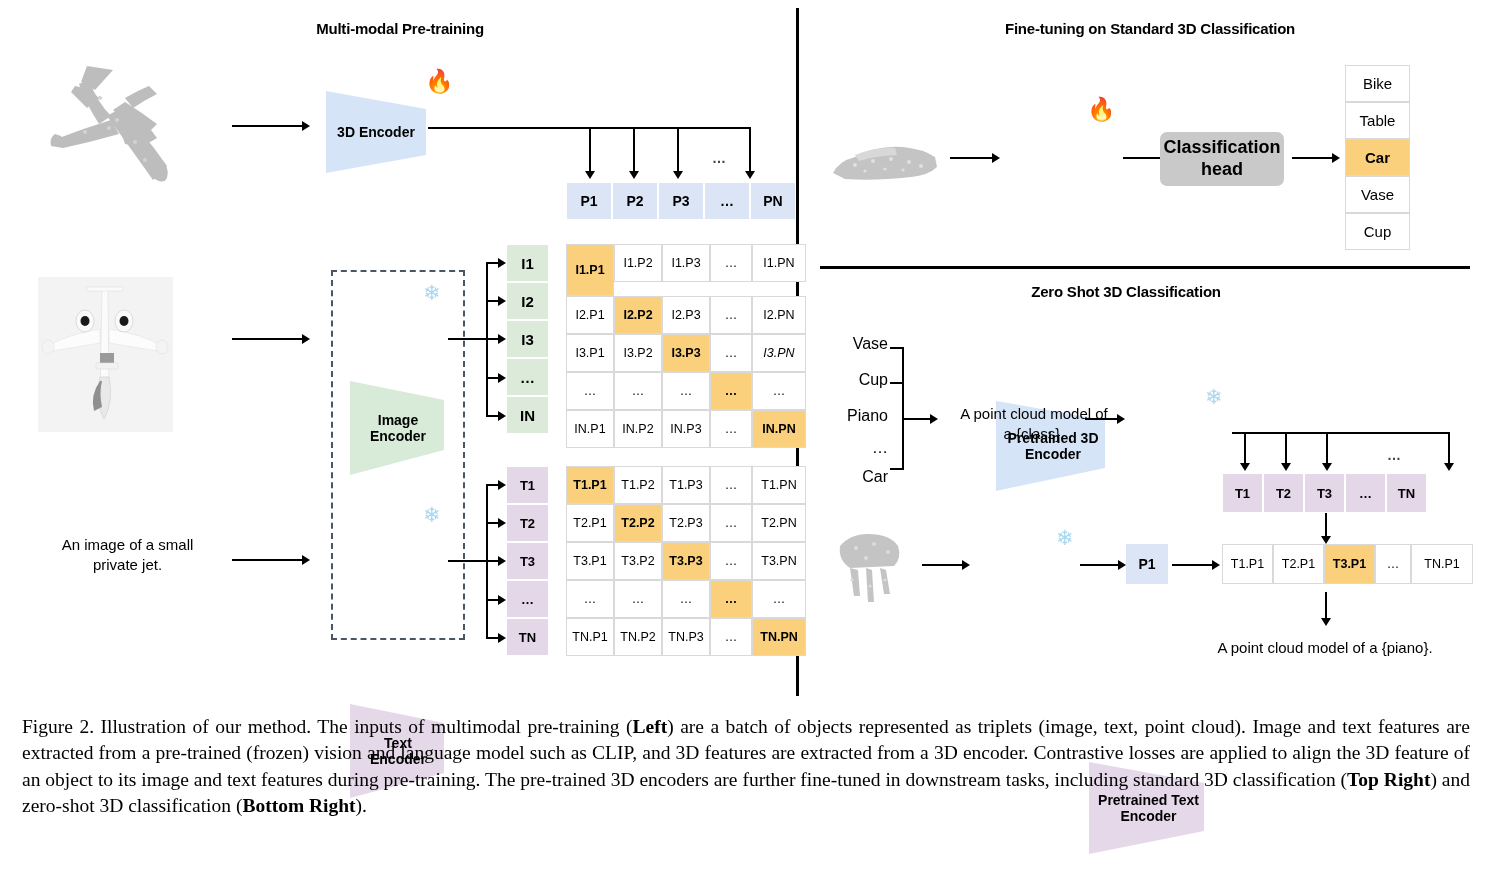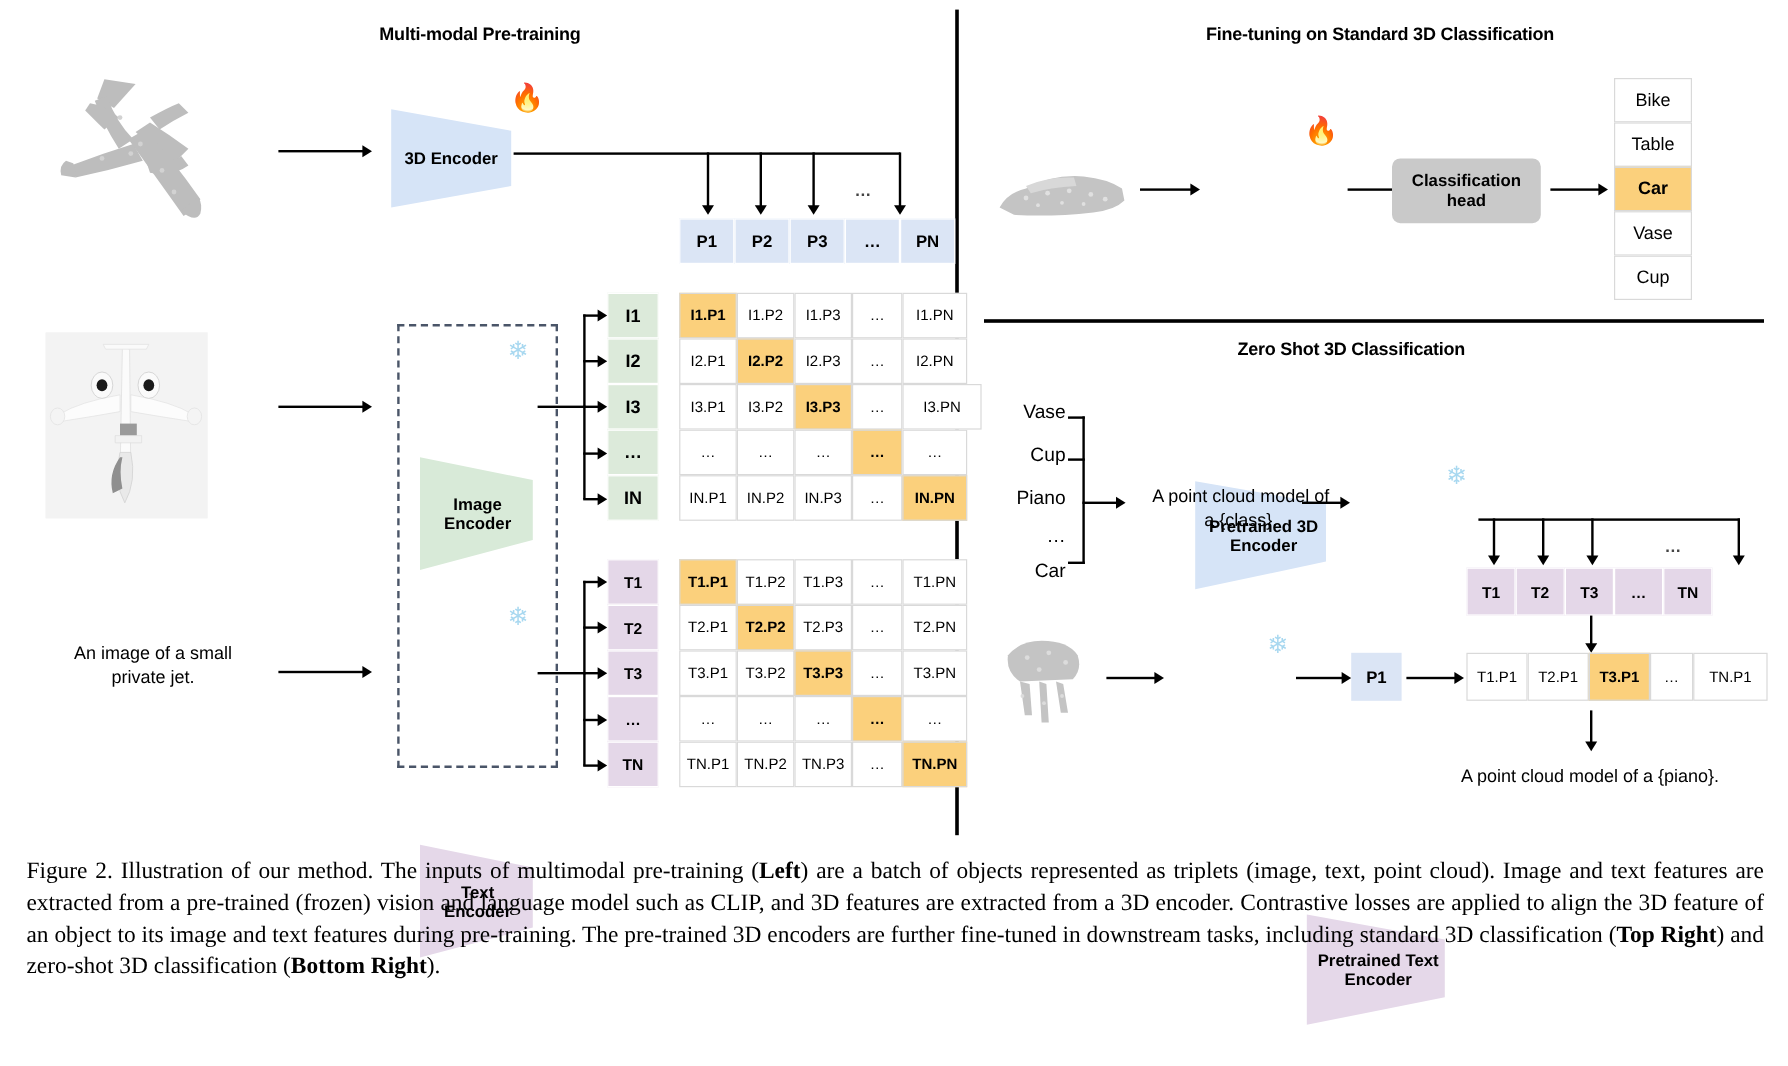--- a/index.html
+++ b/index.html
@@ -34,21 +34,21 @@
   .ibox{background:#dceada;border:1px solid #fff;display:flex;align-items:center;justify-content:center;
         font-weight:bold;font-size:15px;box-sizing:border-box;}
   .tbox{background:#e4d7e8;border:1px solid #fff;display:flex;align-items:center;justify-content:center;
         font-weight:bold;font-size:13px;box-sizing:border-box;}
   .classbox{border:1px solid #d9d9d9;display:flex;align-items:center;justify-content:center;
         font-size:15px;background:#fff;box-sizing:border-box;}
   .classbox.hl{background:#fbd07c;font-weight:bold;}
   .dashbox{position:absolute;border:2px dashed #4a5568;box-sizing:border-box;}
   .plain{position:absolute;font-size:15px;line-height:1.3;text-align:center;}
   .grayhead{position:absolute;background:#c9c9c9;border-radius:7px;display:flex;
-        align-items:center;justify-content:center;font-weight:bold;font-size:14px;
+        align-items:center;justify-content:center;font-weight:bold;font-size:18px;
         text-align:center;line-height:1.2;}
   .flame,.snow{position:absolute;font-size:23px;line-height:1;}
   .snow{color:#a8d8f0;font-size:21px;}
   .dots{position:absolute;font-size:14px;font-weight:bold;letter-spacing:1px;}
 
   
   #cap{position:absolute;left:22px;top:714px;width:1448px;
        font-family:"Liberation Serif",serif;font-size:19.5px;line-height:1.355;
        text-align:justify;color:#000;}
   #cap b{font-weight:bold;}
@@ -197,39 +197,39 @@
   <div style="position:absolute;left:506px;top:244px;">
     <div class="ibox" style="width:43px;height:38px;">I1</div>
     <div class="ibox" style="width:43px;height:38px;">I2</div>
     <div class="ibox" style="width:43px;height:38px;">I3</div>
     <div class="ibox" style="width:43px;height:38px;">…</div>
     <div class="ibox" style="width:43px;height:38px;">IN</div>
   </div>
 
   <div id="imgmat" style="position:absolute;left:566px;top:244px;">
       <div style="display: flex;">
-        <div class="cell hl" style="width: 48px; height: 38px;">I1.P1</div>
+        <div class="cell hl" style="width: 48px; height: 52px;">I1.P1</div>
         <div class="cell" style="width: 48px; height: 38px;">I1.P2</div>
         <div class="cell" style="width: 48px; height: 38px;">I1.P3</div>
         <div class="cell" style="width: 42px; height: 38px;">…</div>
         <div class="cell" style="width: 54px; height: 38px;">I1.PN</div>
       </div>
       <div style="display: flex;">
         <div class="cell" style="width: 48px; height: 38px;">I2.P1</div>
         <div class="cell hl" style="width: 48px; height: 38px;">I2.P2</div>
         <div class="cell" style="width: 48px; height: 38px;">I2.P3</div>
         <div class="cell" style="width: 42px; height: 38px;">…</div>
         <div class="cell" style="width: 54px; height: 38px;">I2.PN</div>
       </div>
       <div style="display: flex;">
         <div class="cell" style="width: 48px; height: 38px;">I3.P1</div>
         <div class="cell" style="width: 48px; height: 38px;">I3.P2</div>
         <div class="cell hl" style="width: 48px; height: 38px;">I3.P3</div>
         <div class="cell" style="width: 42px; height: 38px;">…</div>
-        <div class="cell" style="width: 66px; height: 38px;">I3.PN</div>
+        <div class="cell" style="width: 54px; height: 38px; font-style: italic;">I3.PN</div>
       </div>
       <div style="display: flex;">
         <div class="cell" style="width: 48px; height: 38px;">…</div>
         <div class="cell" style="width: 48px; height: 38px;">…</div>
         <div class="cell" style="width: 48px; height: 38px;">…</div>
         <div class="cell hl" style="width: 42px; height: 38px;">…</div>
         <div class="cell" style="width: 54px; height: 38px;">…</div>
       </div>
       <div style="display: flex;">
         <div class="cell" style="width: 48px; height: 38px;">IN.P1</div>

